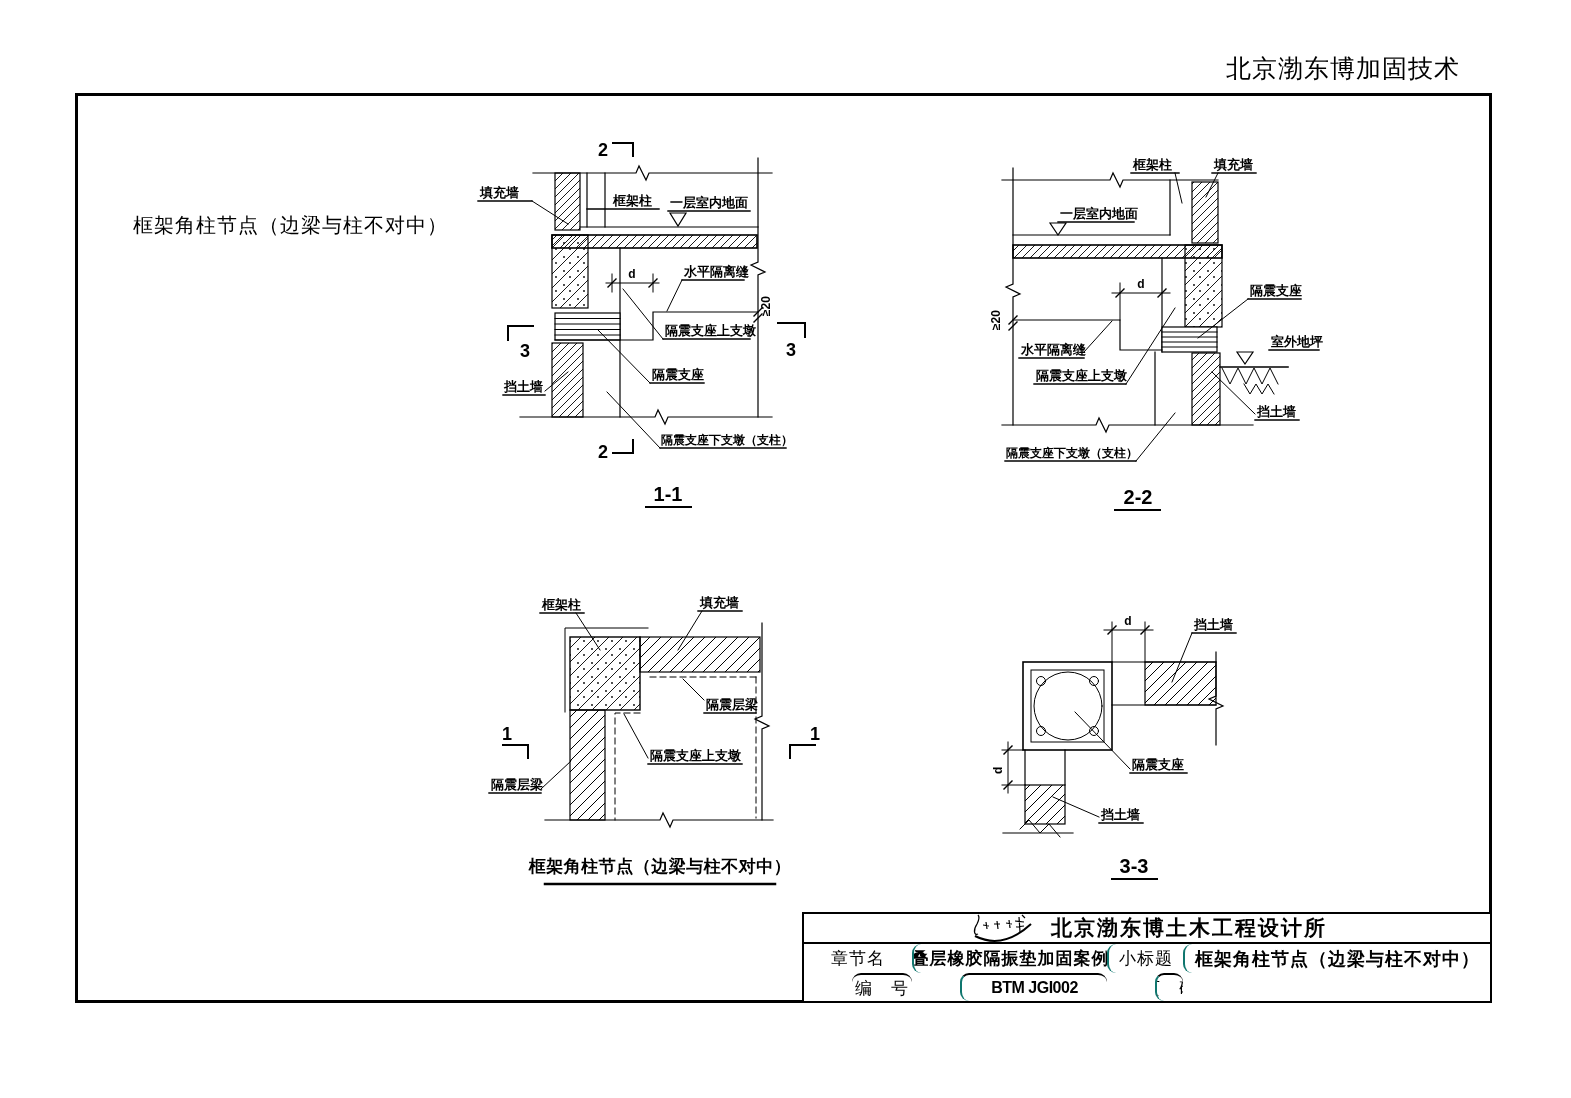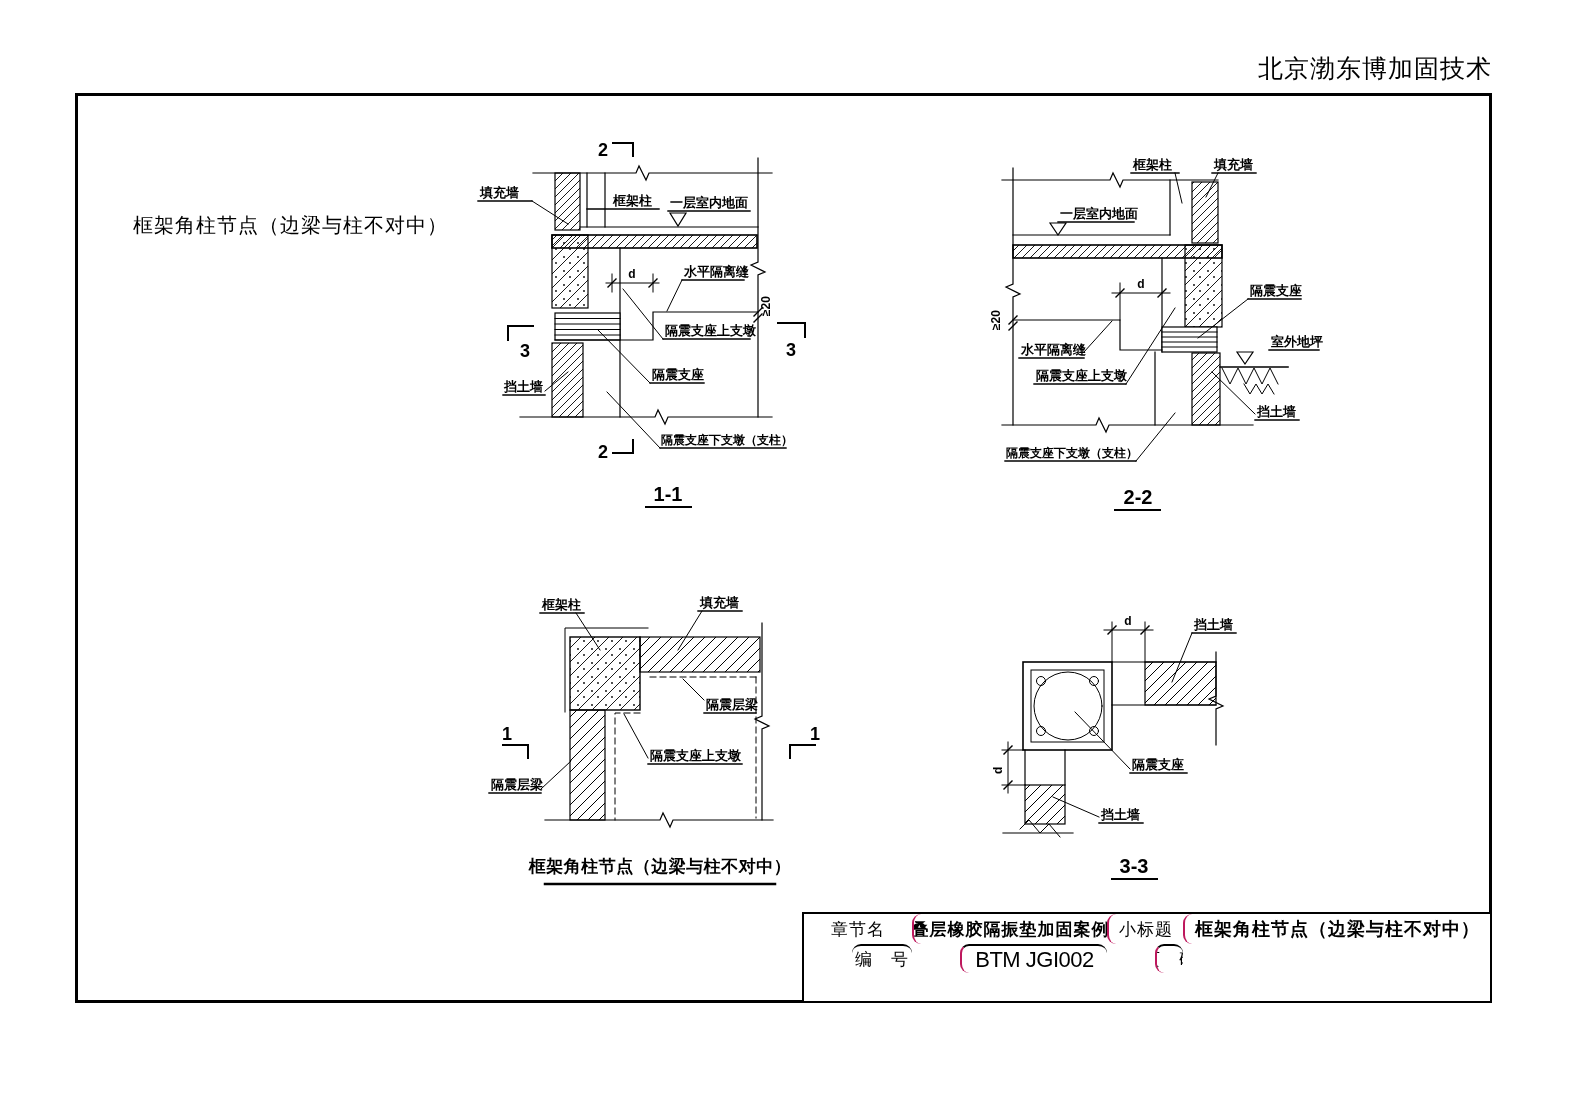--- a/index.html
+++ b/index.html
@@ -1,44 +1,44 @@
 <!DOCTYPE html>
 <html><head>
 <meta charset="utf-8">
 <style>
   html,body{margin:0;padding:0;background:#fff;}
   #page{position:relative;width:1571px;height:1098px;background:#ffffff;overflow:hidden;
         font-family:"Liberation Sans", sans-serif;color:#000;}
   #sheet-border{position:absolute;left:75px;top:93px;width:1417px;height:910px;
         border:3px solid #000;box-sizing:border-box;}
-  #corner-header{position:absolute;left:1170px;top:52px;width:322px;height:36px;
+  #corner-header{position:absolute;left:1138px;top:52px;width:322px;height:36px;
         font-family:"Liberation Serif", serif;font-size:25px;letter-spacing:1px;
         text-align:right;white-space:nowrap;}
   #side-title{position:absolute;left:133px;top:212px;font-size:20px;font-weight:500;
         letter-spacing:1px;white-space:nowrap;}
   svg text{fill:#000;font-family:"Liberation Sans", sans-serif;font-weight:600;}
   svg .lbl{font-size:13px;}
   svg .lbl-sm{font-size:12px;}
   svg .dim{font-size:12px;font-weight:600;}
   svg .secnum{font-size:18px;font-weight:600;}
   svg .vtitle{font-size:20px;font-weight:700;}
   svg .caption{font-size:17px;font-weight:700;letter-spacing:0.5px;}
   
   #title-block{position:absolute;left:802px;top:912px;width:690px;height:91px;
         border:2px solid #000;box-sizing:border-box;background:#fff;
         display:grid;grid-template-rows:30px 29px 1fr;grid-template-columns:108px 195px 76px 1fr;}
   #tb-row1{grid-column:1/5;border-bottom:2px solid #000;display:flex;align-items:center;
         justify-content:center;gap:10px;}
   #tb-row1 .inst{font-size:21px;font-weight:600;letter-spacing:2px;}
   .tb-cell{display:flex;align-items:center;justify-content:center;font-size:17px;
         letter-spacing:1px;white-space:nowrap;overflow:hidden;border-radius:9px;}
-  .tb-bl{border-left:2px solid #be185d;}
+  .tb-bl{border-left:2px solid #0f766e;}
   .tb-bt{border-top:2px solid #000;margin-left:48px;}
   .tb-val{font-weight:700;font-size:18px;}
-  .tb-code{font-weight:400;font-size:22px;letter-spacing:-0.5px;}
+  .tb-code{font-weight:700;font-size:16px;letter-spacing:-0.5px;}
 </style>
 </head>
 <body>
 
 <div id="page">
 
   <div id="corner-header">北京渤东博加固技术</div>
   <div id="sheet-border"></div>
   <div id="side-title">框架角柱节点（边梁与柱不对中）</div>
 
@@ -279,20 +279,28 @@
       <text class="lbl" x="1194" y="629">挡土墙</text>
       <text class="lbl" x="1132" y="769">隔震支座</text>
       <text class="lbl" x="1101" y="819">挡土墙</text>
       <text class="dim" x="1128" y="625" text-anchor="middle">d</text>
       <text class="dim" transform="translate(1002,774) rotate(-90)">d</text>
       <text class="vtitle" x="1134" y="873" text-anchor="middle">3-3</text>
     </g>
   </svg>
 
   <div id="title-block">
+    <div id="tb-row1">
+      <svg width="74" height="32" viewBox="0 0 74 32">
+        <path d="M8,24 Q36,38 64,12" fill="none" stroke="#000" stroke-width="2"></path>
+        <path d="M11,22 C7,24 6,18 10,12 C12,8 13,5 11,3" fill="none" stroke="#000" stroke-width="1.3"></path>
+        <path d="M16,13 l6,1 M19,10 l1,7 M27,12 l6,0 M30,9 l1,8 M39,11 l6,1 M42,8 l1,8 M52,5 l1,15 M48,9 l9,1 M49,15 l8,-1 M55,3 l3,3" fill="none" stroke="#000" stroke-width="1.2"></path>
+      </svg>
+      <span class="inst">北京渤东博土木工程设计所</span>
+    </div>
     <div class="tb-cell">章节名</div>
     <div class="tb-cell tb-bl tb-val" style="font-size:17px">叠层橡胶隔振垫加固案例</div>
     <div class="tb-cell tb-bl">小标题</div>
     <div class="tb-cell tb-bl tb-val">框架角柱节点（边梁与柱不对中）</div>
     <div class="tb-cell tb-bt">编　号</div>
     <div class="tb-cell tb-bl tb-bt tb-code">BTM JGI002</div>
     <div class="tb-cell tb-bl tb-bt">页　码</div>
   </div>
 
 </div>

